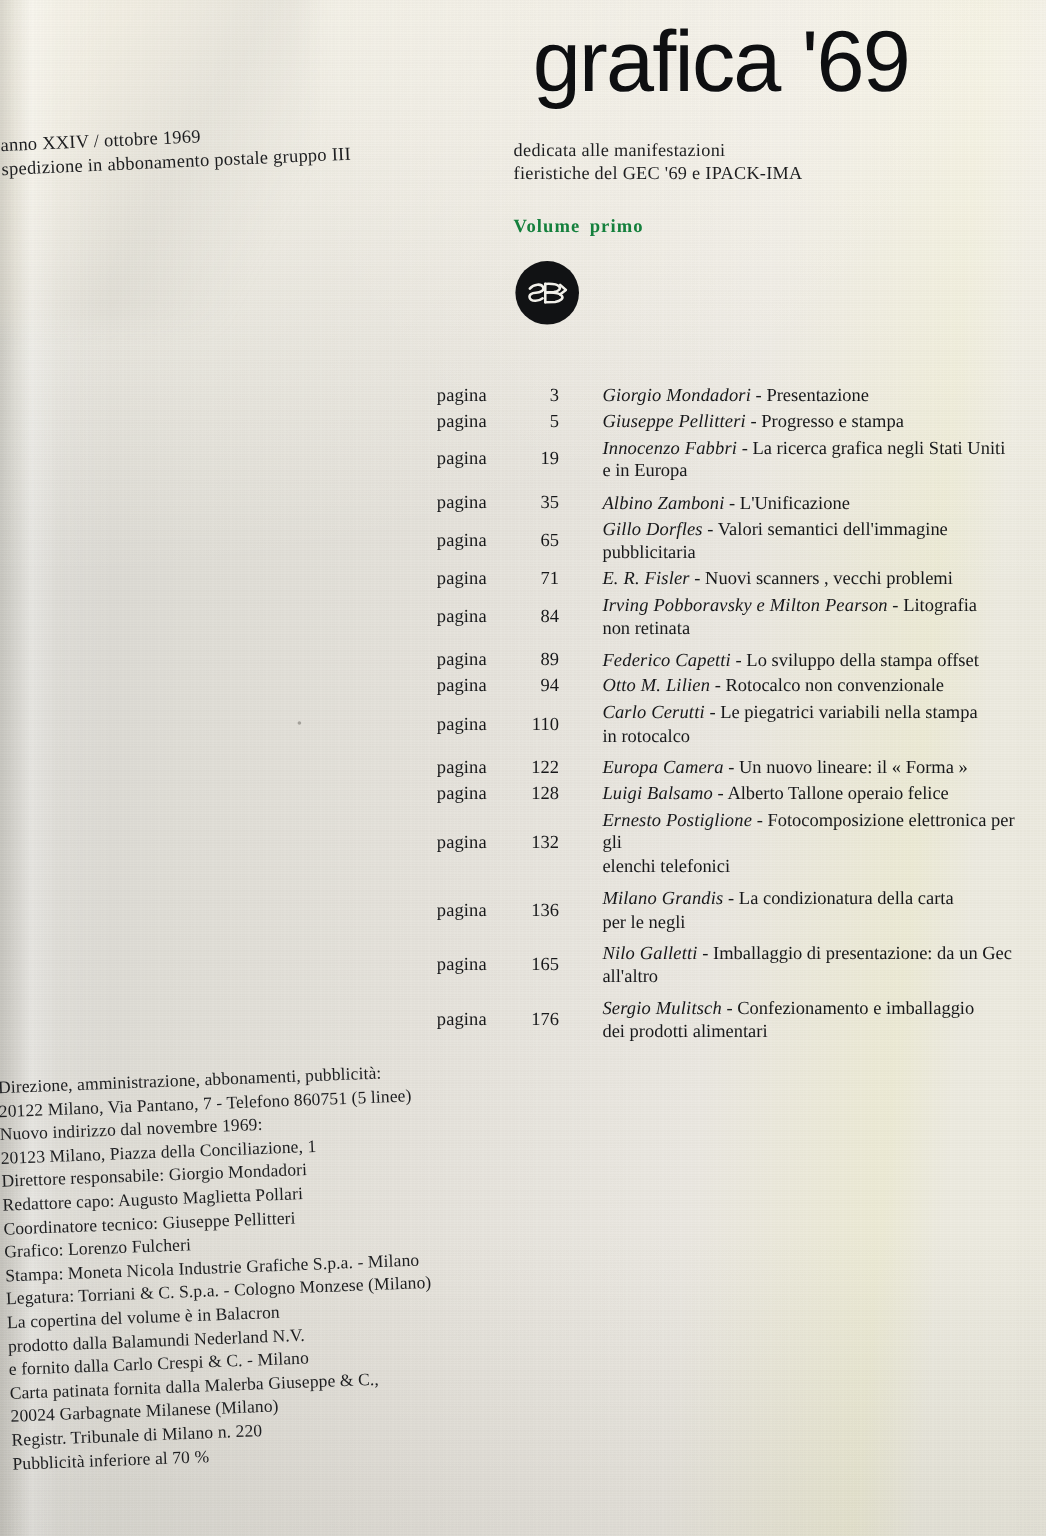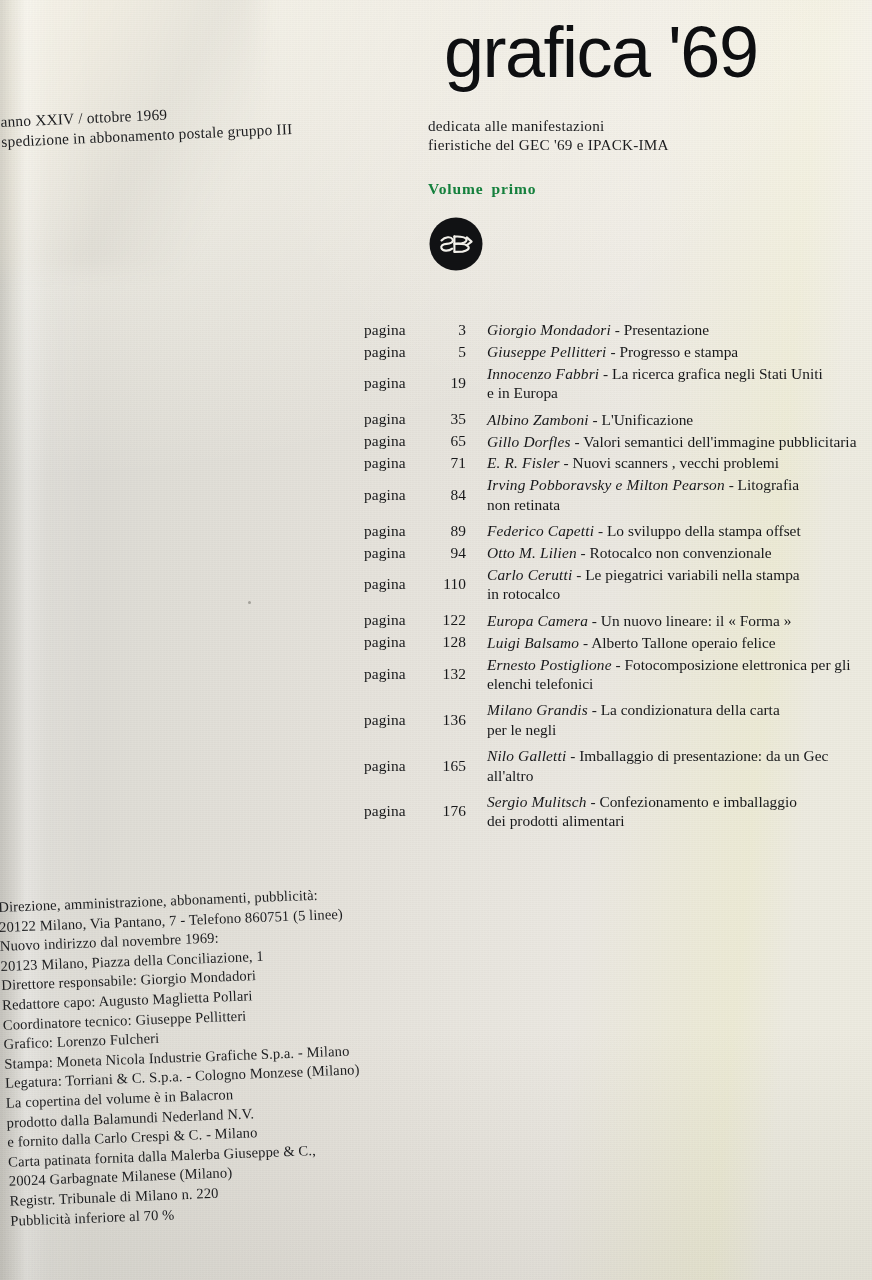--- a/index.html
+++ b/index.html
@@ -150,21 +150,21 @@
     letter-spacing: 0.1px;
   }
   .toc-page {
     flex: 0 0 42px;
     text-align: right;
     padding-right: 0px;
     letter-spacing: 0.1px;
   }
   .toc-text {
     flex: 1 1 auto;
-    padding-left: 21px;
+    padding-left: 36px;
     line-height: 19.4px;
   }
   .toc-author {
     font-style: italic;
     letter-spacing: 0.15px;
   }
   .toc-title { font-style: normal; }
   .toc-cont { display: block; }
 
   

